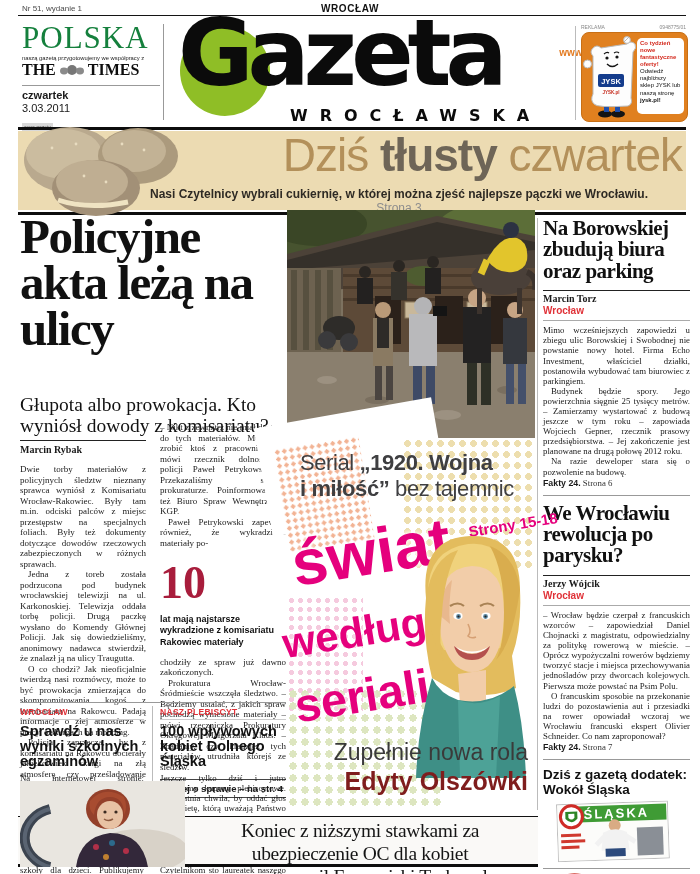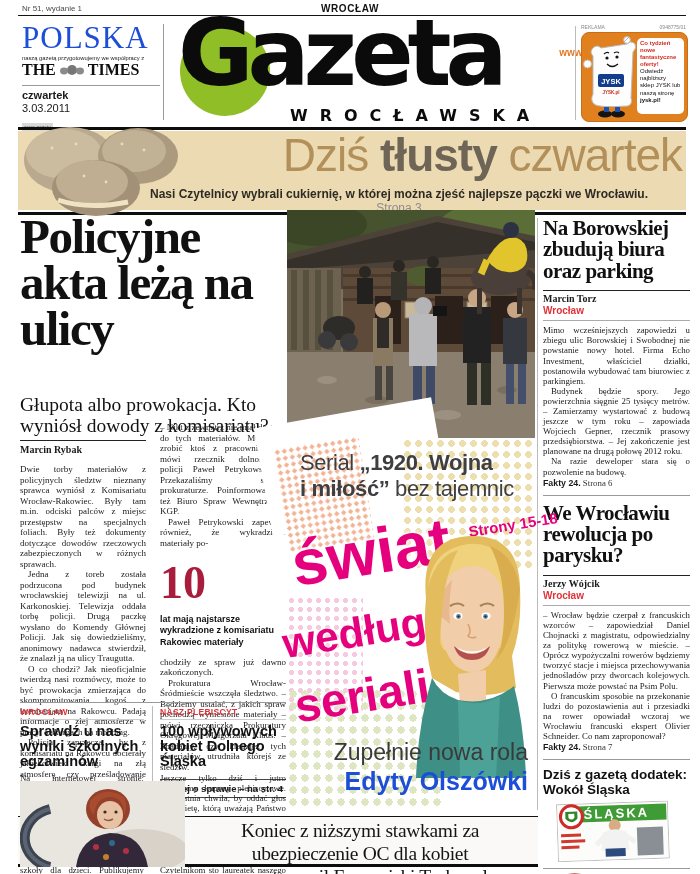--- a/index.html
+++ b/index.html
@@ -5,21 +5,21 @@
   html,body{margin:0;padding:0;background:#9a9a9a;}
   .page{position:relative;width:700px;height:874px;background:#ffffff;overflow:hidden;
         font-family:"Liberation Serif",serif;color:#1a1a1a;margin:0 auto;}
   
   .topbar-issue{position:absolute;left:22px;top:4px;font:400 8px "Liberation Sans",sans-serif;color:#4a4a4a;}
   .topbar-city{position:absolute;left:0;right:0;top:3px;text-align:center;font:700 10px "Liberation Sans",sans-serif;letter-spacing:.6px;color:#111;}
   .topbar-url{position:absolute;right:16px;top:3px;font:700 10px "Liberation Sans",sans-serif;color:#e37b22;margin-top:44px;}
   .topbar-line{position:absolute;left:18px;right:14px;top:15px;border-top:1.5px solid #141414;}
   
   .m-polska{position:absolute;left:22px;top:22px;width:138px;}
-  .polska-word{font:500 31px/1 "Liberation Serif",serif;letter-spacing:1px;color:#1d4ed8;}
+  .polska-word{font:500 31px/1 "Liberation Serif",serif;letter-spacing:1px;color:#15803d;}
   .coop{font:400 5.8px "Liberation Sans",sans-serif;color:#222;margin:2px 0 1px;}
   .thetimes{font:700 16px/1 "Liberation Serif",serif;color:#0d0d0d;display:flex;align-items:center;gap:3px;}
   .m-date-block{border-top:1px solid #999;margin-top:7px;padding-top:3px;}
   .day{font:700 11px/1.2 "Liberation Sans",sans-serif;}
   .date{font:400 11px/1.2 "Liberation Sans",sans-serif;}
   .price-label{display:inline-block;background:#d9d9d9;color:#555;font:400 5px "Liberation Sans",sans-serif;padding:1px 2px;margin-top:2px;}
   .price-row{display:flex;align-items:flex-start;gap:3px;border-top:1px solid #bbb;padding-top:1px;margin-top:1px;}
   .price{font:700 15px/1 "Liberation Sans",sans-serif;}
   .vat{font:400 4.6px/1.1 "Liberation Sans",sans-serif;color:#333;padding-top:3px;}
   .m-divider{position:absolute;left:163px;top:24px;height:96px;border-left:1px solid #999;}
@@ -77,21 +77,21 @@
   .dots-green{position:absolute;left:287px;top:688px;width:158px;height:118px;
       background-image:radial-gradient(#dde6c0 3.6px,transparent 3.8px);background-size:12px 12px;z-index:1;}
   .serial-head{position:absolute;left:300px;top:450px;width:232px;font:400 22px/1.16 "Liberation Sans",sans-serif;color:#3f3f41;letter-spacing:-.4px;z-index:2;}
   .serial-head b{font-weight:700;}
   .strony{position:absolute;left:468px;top:516px;font:700 15px "Liberation Sans",sans-serif;color:#e5007d;transform:rotate(-9deg);z-index:3;white-space:nowrap;}
   .swiat{position:absolute;left:291px;top:520px;font:700 64px/1 "Liberation Sans",sans-serif;color:#e5007d;transform:rotate(-9deg);z-index:2;text-shadow:0 0 5px #fff,0 0 5px #fff;}
   .wedlug{position:absolute;left:282px;top:612px;font:700 42px/1 "Liberation Sans",sans-serif;color:#e5007d;transform:rotate(-9deg);z-index:2;text-shadow:0 0 4px #fff;}
   .seriali{position:absolute;left:294px;top:672px;font:700 47px/1 "Liberation Sans",sans-serif;color:#e5007d;transform:rotate(-9deg);z-index:2;text-shadow:0 0 4px #fff;}
   .edyta{position:absolute;left:398px;top:528px;width:140px;height:250px;z-index:3;}
   .role{position:absolute;left:296px;top:738px;width:232px;text-align:right;font:400 23px/1.22 "Liberation Sans",sans-serif;color:#3a3a3a;z-index:4;}
-  .role b{font-size:25px;color:#1d4ed8;}
+  .role b{font-size:25px;color:#7f1d1d;}
   
   .vline{position:absolute;left:537px;top:218px;height:592px;border-left:1px solid #bbb;}
   .rcol{position:absolute;left:543px;top:218px;width:147px;}
   .r-head{font:700 21px/1.02 "Liberation Serif",serif;letter-spacing:-.5px;color:#111;margin:0 0 8px;}
   .r-byline{border-top:1.2px solid #222;border-bottom:1px solid #aaa;padding:2px 0 3px;margin-bottom:4px;}
   .r-author{font:700 10px/1.2 "Liberation Serif",serif;}
   .r-city{font:700 10px/1.2 "Liberation Sans",sans-serif;color:#e03238;}
   .r-text p{font:400 8.8px/10.1px "Liberation Serif",serif;text-align:justify;margin:0;}
   .r-div{border-top:1px solid #999;margin:7px 0;}
   .supp-title{font:700 13.5px/1.12 "Liberation Sans",sans-serif;color:#111;}

